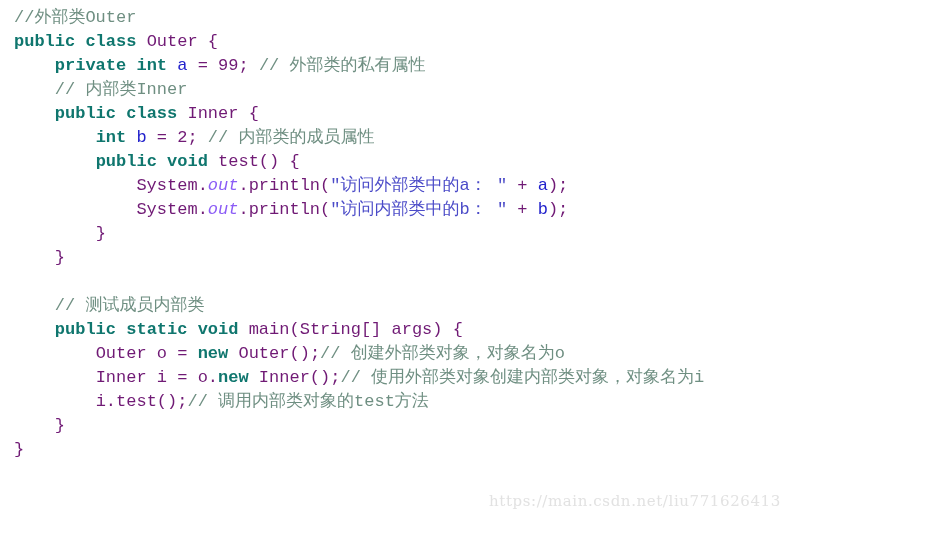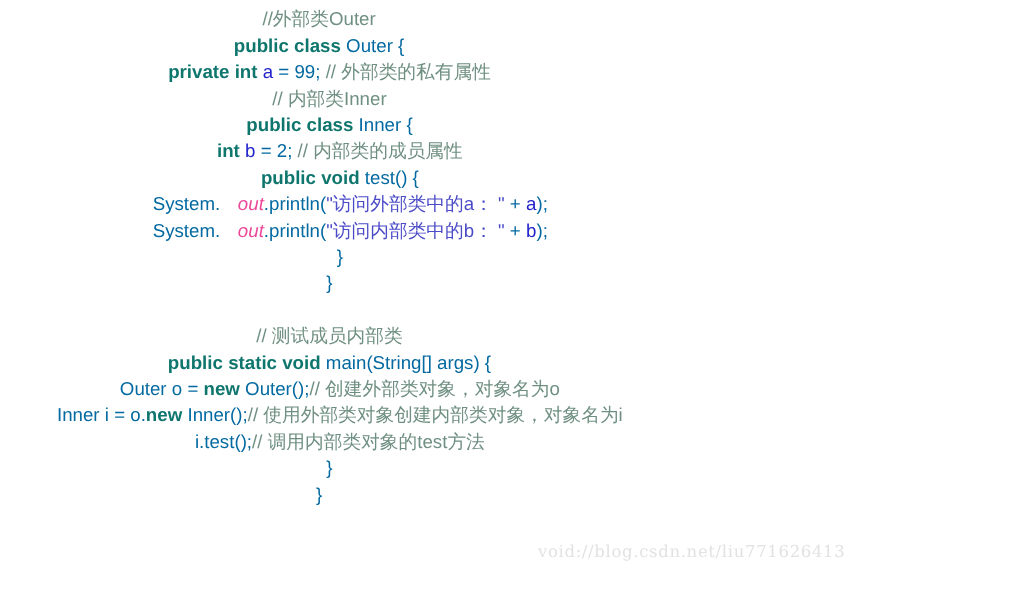--- a/index.html
+++ b/index.html
@@ -12,53 +12,52 @@
     height: 536px;
     position: relative;
     overflow: hidden;
     font-family: "DejaVu Sans Mono", monospace;
   }
 
   #code-listing {
     position: absolute;
     left: 14px;
     top: 6px;
-    font-family: Liberation Sans, sans-serif;
+    font-family: Liberation Mono, monospace;
     font-size: 17px;
     line-height: 24px;
     white-space: pre;
     color: #000000;
-    text-align: center;
   }
 
   .line {
     height: 24px;
     white-space: pre;
   }
 
   
   .kw      { color: #0f766e; font-weight: bold; }
   .cmt     { color: #6f8f82; }
   .str     { color: #4b4bc8; }
   .var     { color: #2222cc; }
-  .fld     { color: #ec4899; font-style: italic; margin-left: 16px; }
-  .plain   { color: #0369a1; }
+  .fld     { color: #8b5cf6; font-style: italic; }
+  .plain   { color: #701a75; }
 
   .blank { height: 24px; }
 
   #watermark {
     position: absolute;
     left: 489px;
     top: 492px;
     font-family: "DejaVu Serif", "Liberation Serif", serif;
     font-size: 15px;
     letter-spacing: 0.6px;
     color: #e2e2e2;
     white-space: pre;
     user-select: none;
   }
 </style>
 </head>
 <body>
 
 <div id="code-listing"><div class="line"><span class="cmt">//外部类Outer</span></div><div class="line"><span class="kw">public</span><span class="plain"> </span><span class="kw">class</span><span class="plain"> Outer {</span></div><div class="line"><span class="plain">    </span><span class="kw">private</span><span class="plain"> </span><span class="kw">int</span><span class="plain"> </span><span class="var">a</span><span class="plain"> = 99; </span><span class="cmt">// 外部类的私有属性</span></div><div class="line"><span class="plain">    </span><span class="cmt">// 内部类Inner</span></div><div class="line"><span class="plain">    </span><span class="kw">public</span><span class="plain"> </span><span class="kw">class</span><span class="plain"> Inner {</span></div><div class="line"><span class="plain">        </span><span class="kw">int</span><span class="plain"> </span><span class="var">b</span><span class="plain"> = 2; </span><span class="cmt">// 内部类的成员属性</span></div><div class="line"><span class="plain">        </span><span class="kw">public</span><span class="plain"> </span><span class="kw">void</span><span class="plain"> test() {</span></div><div class="line"><span class="plain">            </span><span class="plain">System.</span><span class="fld">out</span><span class="plain">.println(</span><span class="str">"访问外部类中的a： "</span><span class="plain"> + </span><span class="var">a</span><span class="plain">);</span></div><div class="line"><span class="plain">            </span><span class="plain">System.</span><span class="fld">out</span><span class="plain">.println(</span><span class="str">"访问内部类中的b： "</span><span class="plain"> + </span><span class="var">b</span><span class="plain">);</span></div><div class="line"><span class="plain">        </span><span class="plain">}</span></div><div class="line"><span class="plain">    </span><span class="plain">}</span></div><div class="line blank">&nbsp;</div><div class="line"><span class="plain">    </span><span class="cmt">// 测试成员内部类</span></div><div class="line"><span class="plain">    </span><span class="kw">public</span><span class="plain"> </span><span class="kw">static</span><span class="plain"> </span><span class="kw">void</span><span class="plain"> main(String[] args) {</span></div><div class="line"><span class="plain">        </span><span class="plain">Outer o = </span><span class="kw">new</span><span class="plain"> Outer();</span><span class="cmt">// 创建外部类对象，对象名为o</span></div><div class="line"><span class="plain">        </span><span class="plain">Inner i = o.</span><span class="kw">new</span><span class="plain"> Inner();</span><span class="cmt">// 使用外部类对象创建内部类对象，对象名为i</span></div><div class="line"><span class="plain">        </span><span class="plain">i.test();</span><span class="cmt">// 调用内部类对象的test方法</span></div><div class="line"><span class="plain">    </span><span class="plain">}</span></div><div class="line"><span class="plain">}</span></div></div>
 
-<div id="watermark">void://blog.csdn.net/liu771626413</div>
+<div id="watermark">https://main.csdn.net/liu771626413</div>
 
 </body></html>

